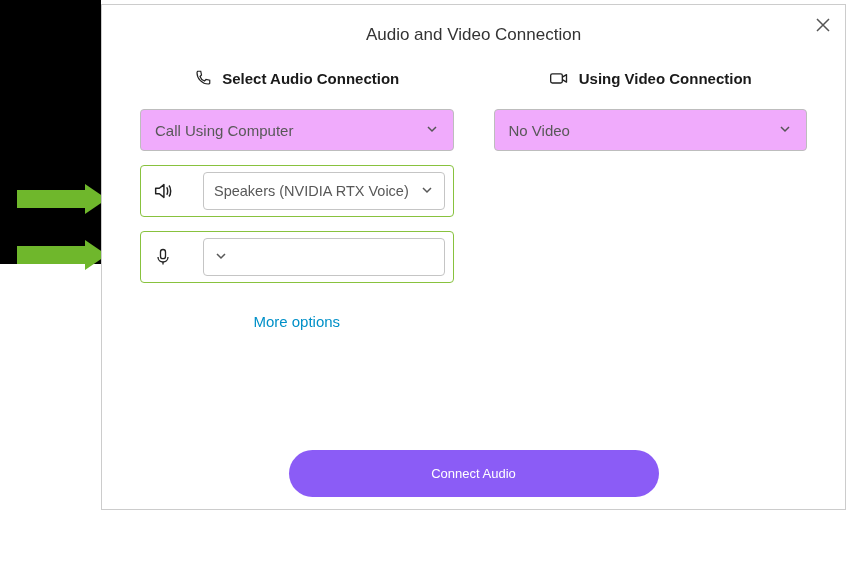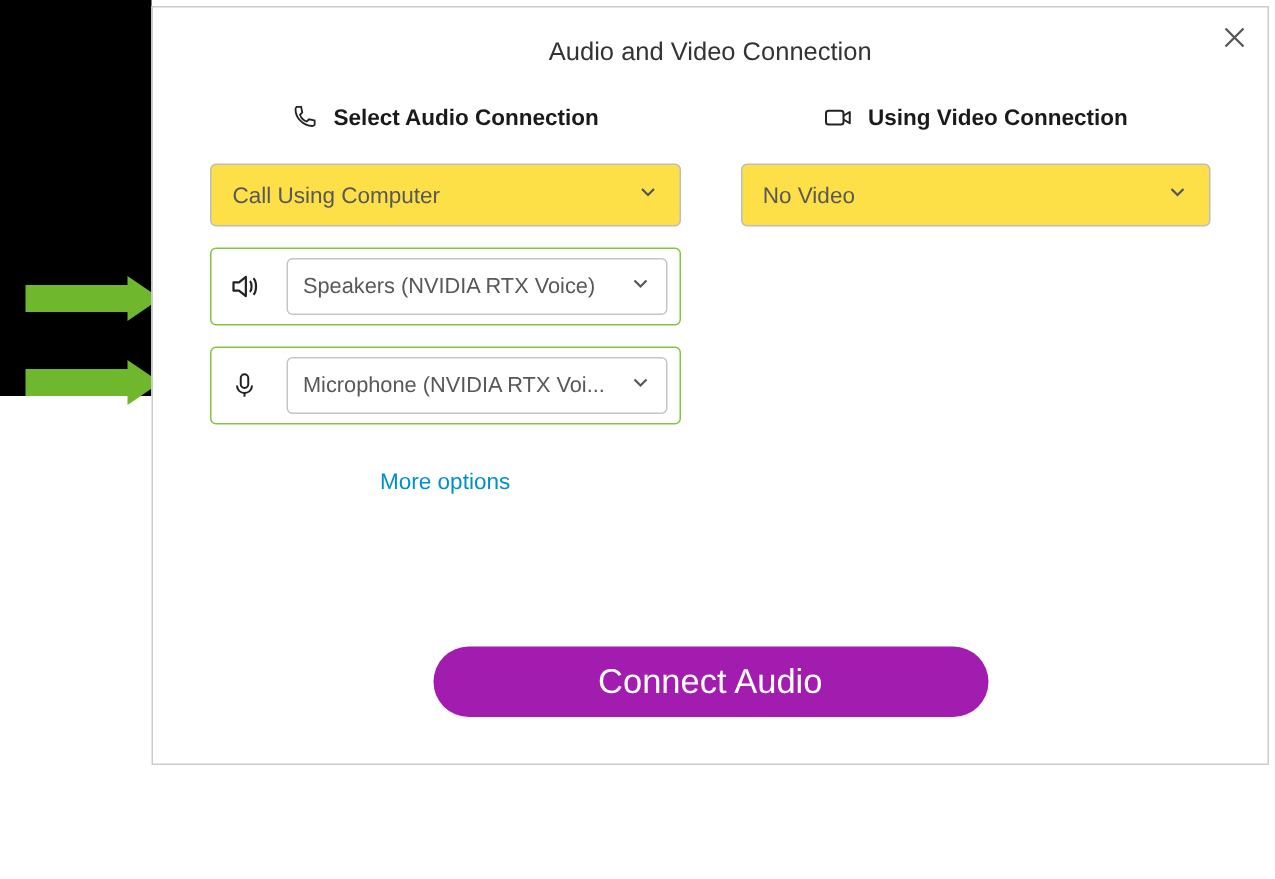--- a/index.html
+++ b/index.html
@@ -87,31 +87,31 @@
     margin-bottom: 22px;
   }
   .heading svg { display: block; }
   .select {
     display: flex;
     align-items: center;
     justify-content: space-between;
     height: 42px;
     border: 1px solid #bdbdbd;
     border-radius: 4px;
-    background: #fde047;
+    background: #f0abfc;
     padding: 0 14px;
     font-size: 15px;
     color: #585858;
     cursor: pointer;
   }
   .select .chev { color: #555; }
   .green-row {
     display: flex;
     align-items: center;
-    gap: 16px;
+    gap: 28px;
     border: 1px solid #88c23e;
     border-radius: 4px;
     padding: 6px 8px 6px 10px;
     margin-top: 14px;
     background: #fff;
   }
   .row-icon {
     width: 24px;
     display: flex;
     align-items: center;
@@ -142,27 +142,27 @@
     text-align: center;
     margin-top: 30px;
     font-size: 15px;
     color: #0090c8;
     cursor: pointer;
   }
   .connect-btn {
     position: absolute;
     left: 50%;
     transform: translateX(-50%);
-    bottom: 31px;
+    bottom: 12px;
     width: 370px;
     height: 47px;
     border-radius: 24px;
-    background: #a21caf;
+    background: #8b5cf6;
     color: #fff;
-    font-size: 23px;
+    font-size: 13px;
     display: flex;
     align-items: center;
     justify-content: center;
     cursor: pointer;
     border: none;
   }
 </style>
 </head>
 <body>
 
@@ -229,21 +229,20 @@
 
       <div class="green-row">
         <div class="row-icon">
           <svg width="20" height="20" viewBox="0 0 24 24" fill="none" stroke="#222" stroke-width="1.6">
             <rect x="9" y="3" width="6" height="11" rx="3"></rect>
             <path d="M6 12 C6 16 9 18 12 18 C15 18 18 16 18 12"></path>
             <path d="M12 18 L12 21"></path>
           </svg>
         </div>
         <div class="inner-select">
-          <span class="text">Microphone (NVIDIA RTX Voi...</span>
           <span class="chev">
             <svg width="14" height="14" viewBox="0 0 14 14">
                 <path d="M3 5 L7 9 L11 5" stroke="currentColor" stroke-width="1.5" fill="none"></path>
               </svg>
           </span>
         </div>
       </div>
 
       <div class="more-link">More options</div>
 

